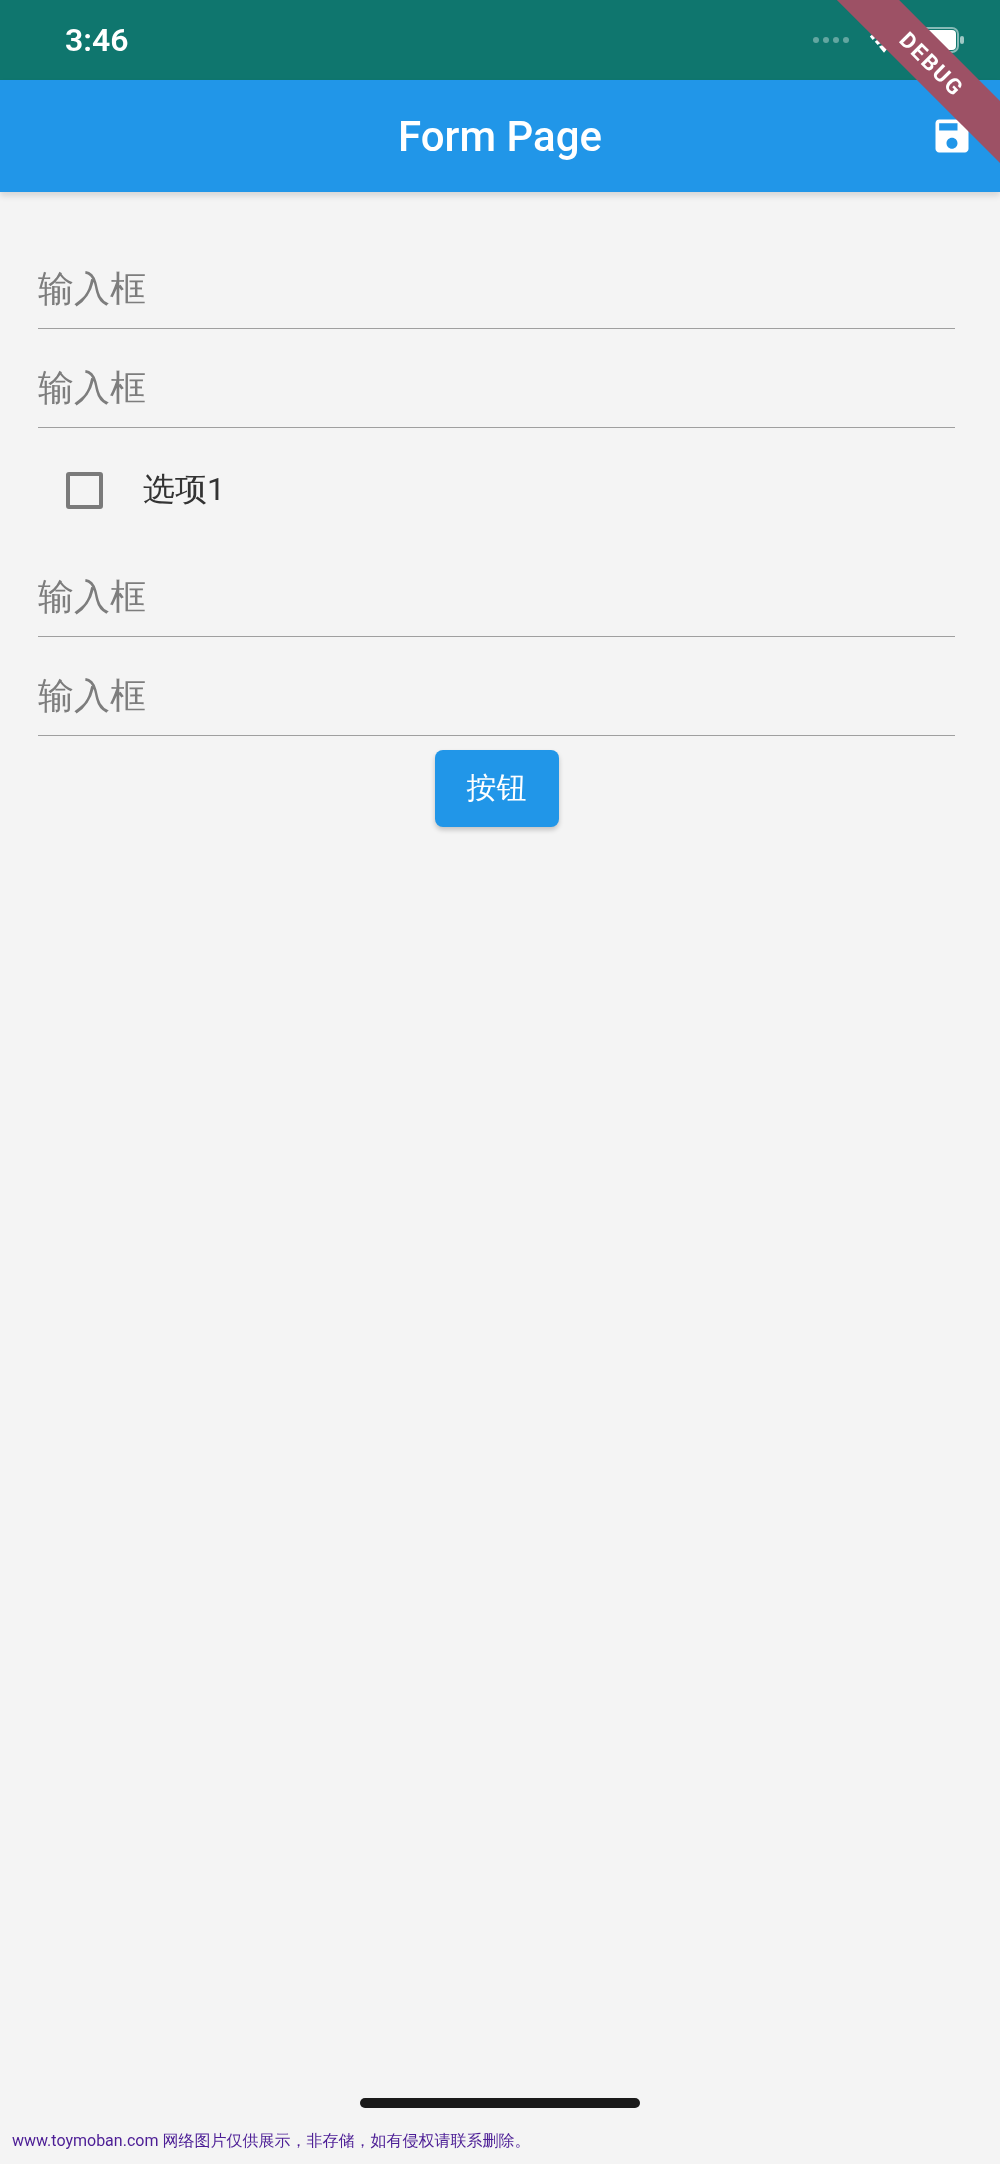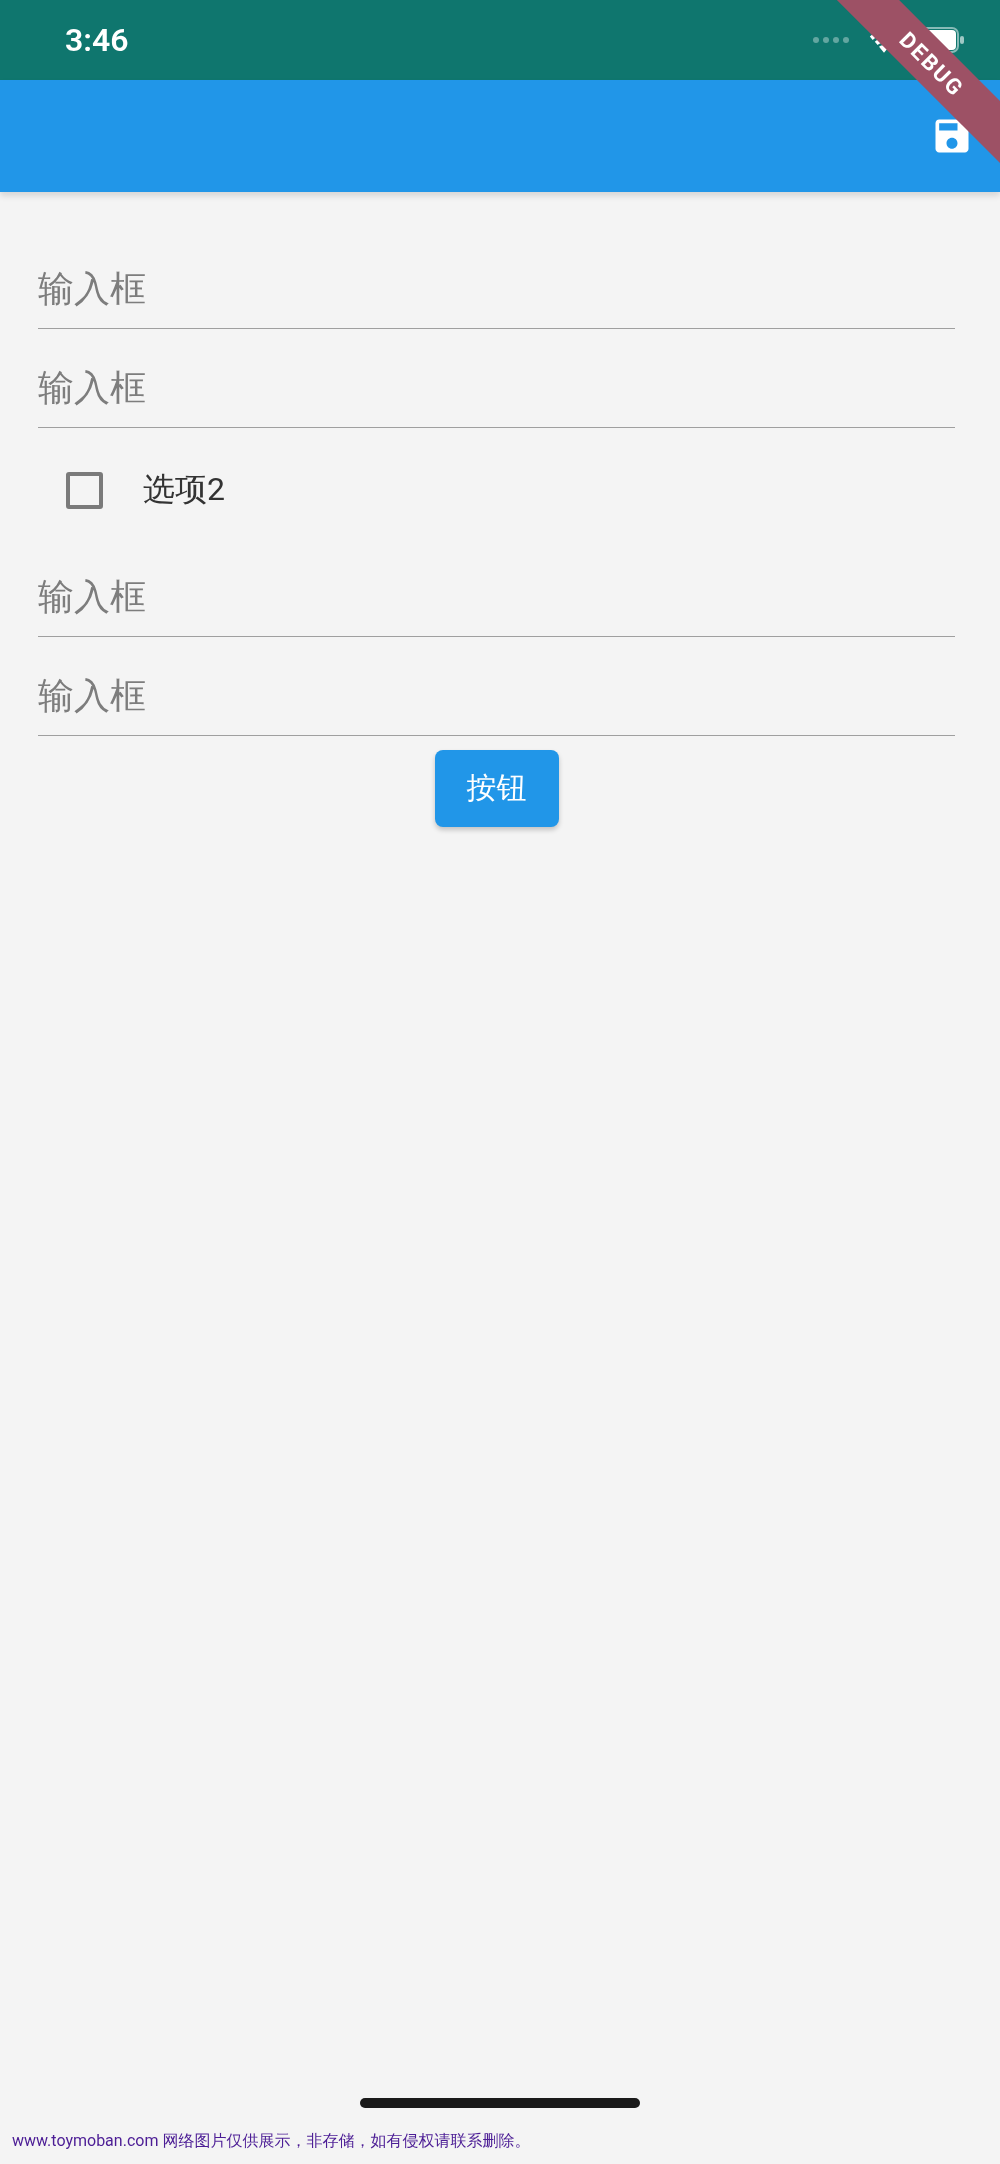--- a/index.html
+++ b/index.html
@@ -197,43 +197,44 @@
       <svg width="52" height="26" viewBox="0 0 52 26" fill="none">
         <rect x="1" y="1" width="44" height="24" rx="6" stroke="#fff" stroke-width="2" opacity="0.5"></rect>
         <rect x="3" y="3" width="40" height="20" rx="4" fill="#fff"></rect>
         <rect x="47" y="9" width="4" height="8" rx="2" fill="#fff" opacity="0.6"></rect>
       </svg>
     </div>
   </div>
 </div>
 
 <div class="app-bar">
+  <div class="app-bar-title">Form Page</div>
   <div class="save-button">
     <svg width="44" height="44" viewBox="0 0 24 24" fill="#fff">
       <path d="M17 3H5c-1.1 0-2 .9-2 2v14c0 1.1.9 2 2 2h14c1.1 0 2-.9 2-2V7l-4-4zm-5 16c-1.66 0-3-1.34-3-3s1.34-3 3-3 3 1.34 3 3-1.34 3-3 3zm3-10H5V5h10v4z"></path>
     </svg>
   </div>
 </div>
 
 <div class="debug-banner">
   <div class="debug-banner-inner">DEBUG</div>
 </div>
 
 <div class="content">
   <input class="input-field" type="text" placeholder="输入框" style="">
 
   <input class="input-field" type="text" placeholder="输入框" style="">
 
   <div class="checkbox-group">
 
-
     <div class="checkbox-row">
       <div class="checkbox-box"></div>
-      <span class="checkbox-text">选项2</span>
-    </div>
+      <span class="checkbox-text">选项1</span>
+    </div>
+
   </div>
 
   <input class="input-field" type="text" placeholder="输入框" style="">
 
   <input class="input-field" type="text" placeholder="输入框" style="">
 
   <div class="submit-row">
     <button class="submit-button">按钮</button>
   </div>
 </div>

